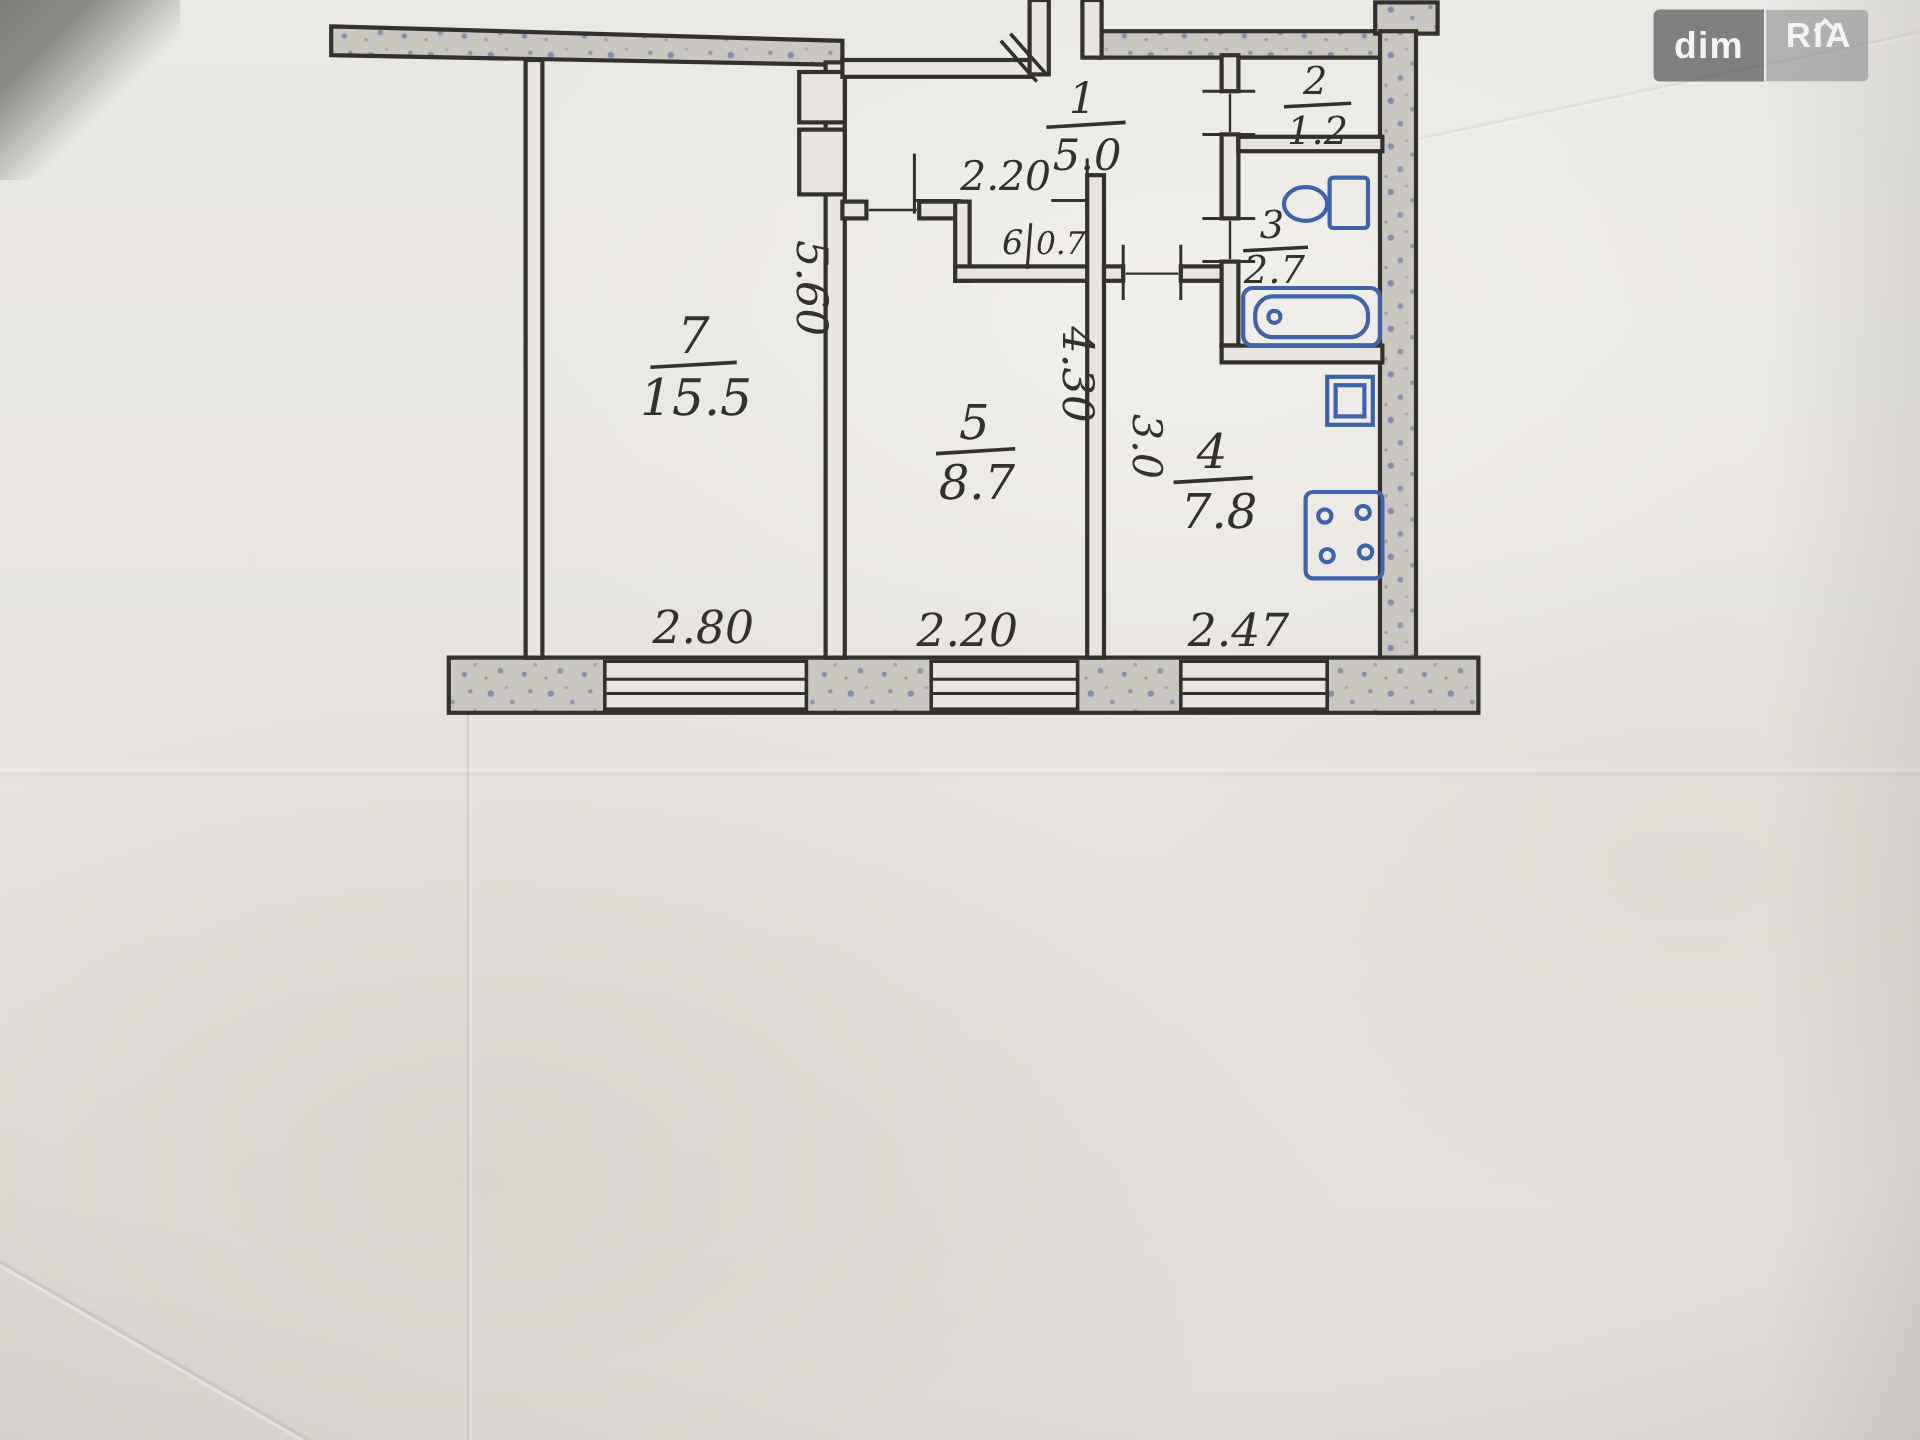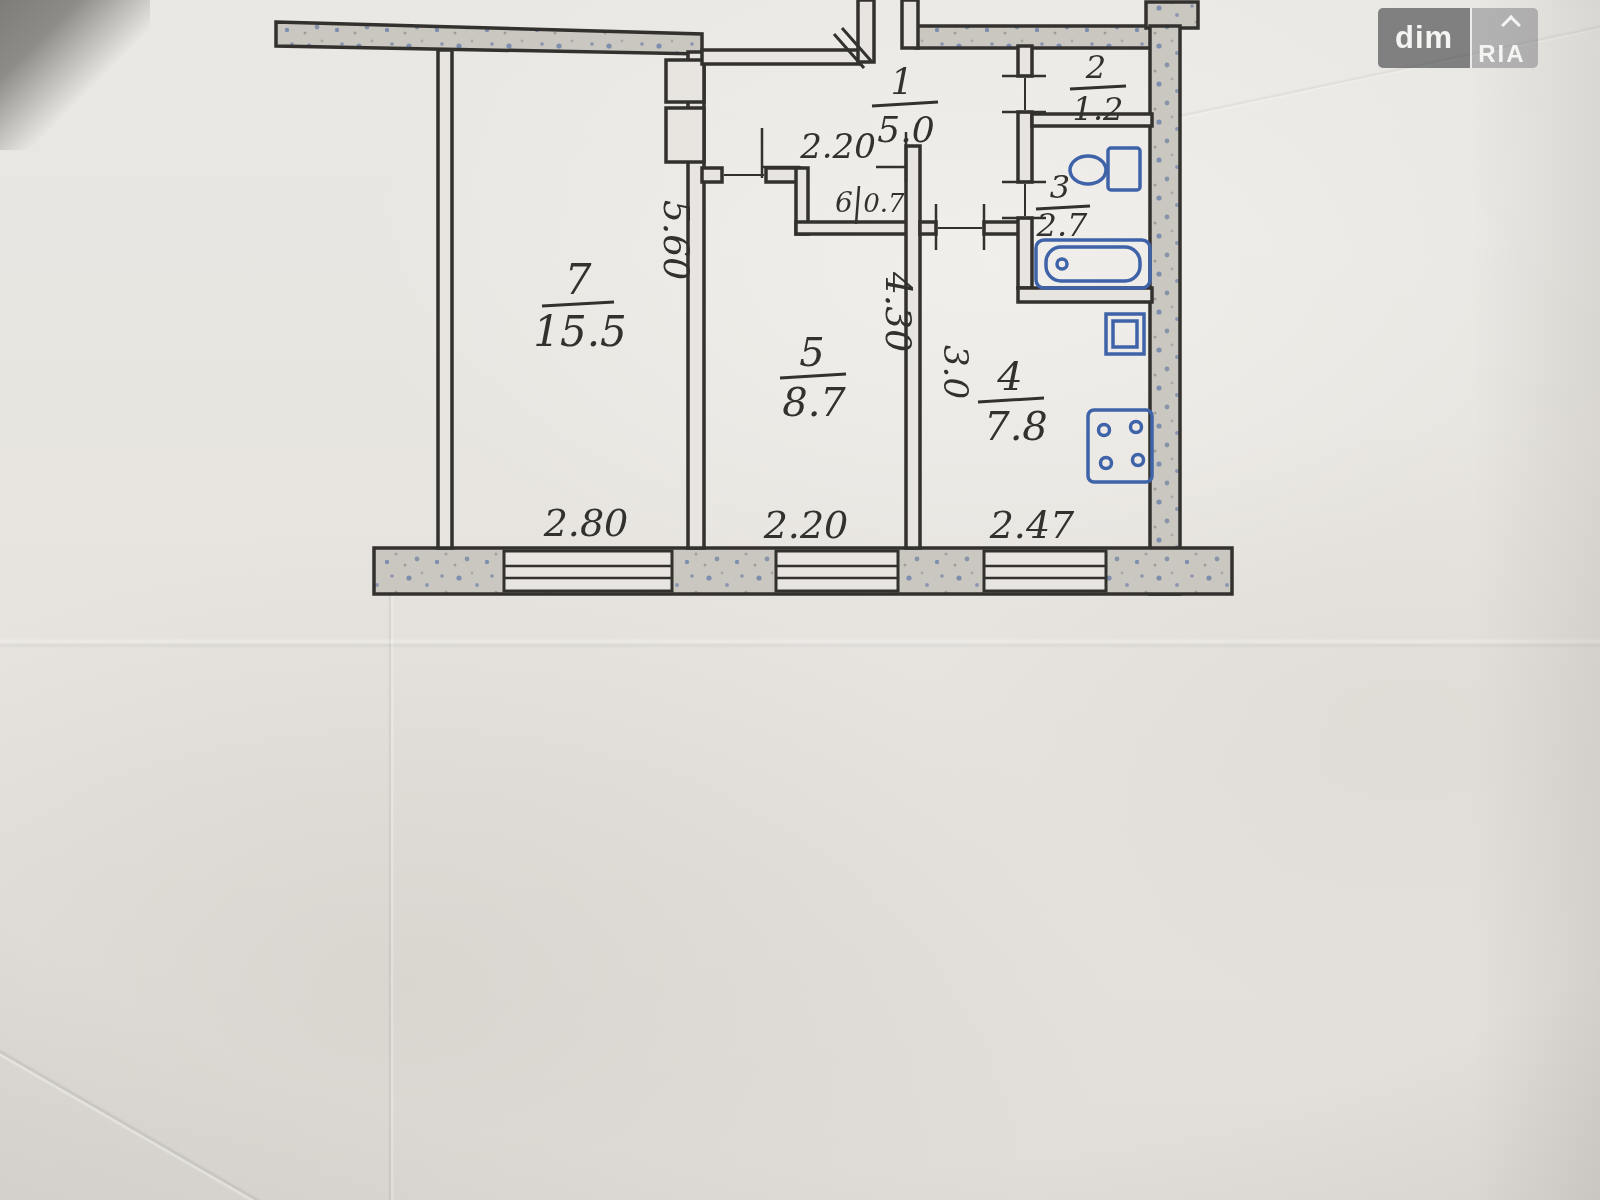--- a/index.html
+++ b/index.html
@@ -22,21 +22,21 @@
     background:linear-gradient(to bottom,rgba(120,114,105,0),rgba(120,114,105,.10) 45%,rgba(252,252,250,.3) 70%,rgba(120,114,105,0));}
   .plan{position:absolute;left:0;top:0;width:1600px;height:1200px;}
   .vignette{position:absolute;inset:0;pointer-events:none;background:
     radial-gradient(120% 100% at 52% 42%, rgba(0,0,0,0) 55%, rgba(70,66,60,.14) 90%, rgba(58,54,48,.22) 100%),
     linear-gradient(to right, rgba(80,76,70,0) 92%, rgba(80,76,70,.10) 100%);}
   .watermark{position:absolute;left:1378px;top:8px;height:60px;display:flex;border-radius:5px;overflow:visible;
     font-family:"Liberation Sans",sans-serif;font-weight:bold;color:#f4f4f2;}
   .wm-left{background:rgba(40,42,46,.55);padding:0 17px;display:flex;align-items:center;
     font-size:31px;letter-spacing:1px;border-radius:5px 0 0 5px;}
   .wm-right{background:rgba(112,114,120,.45);border-left:2px solid rgba(246,246,244,.85);
-    padding:6px 13px 0 6px;display:flex;align-items:flex-end;font-size:24px;letter-spacing:2px;
+    padding:6px 13px 0 16px;display:flex;align-items:flex-start;font-size:29px;letter-spacing:2px;
     position:relative;border-radius:0 5px 5px 0;}
   .roof{position:absolute;top:10px;left:50%;margin-left:-1px;width:11px;height:11px;
     border-left:3px solid #f4f4f2;border-top:3px solid #f4f4f2;transform:rotate(45deg);}
 </style>
 </head>
 <body>
 
 <div class="stage">
   <div class="paper"></div>
   <div class="corner-tl"></div>

